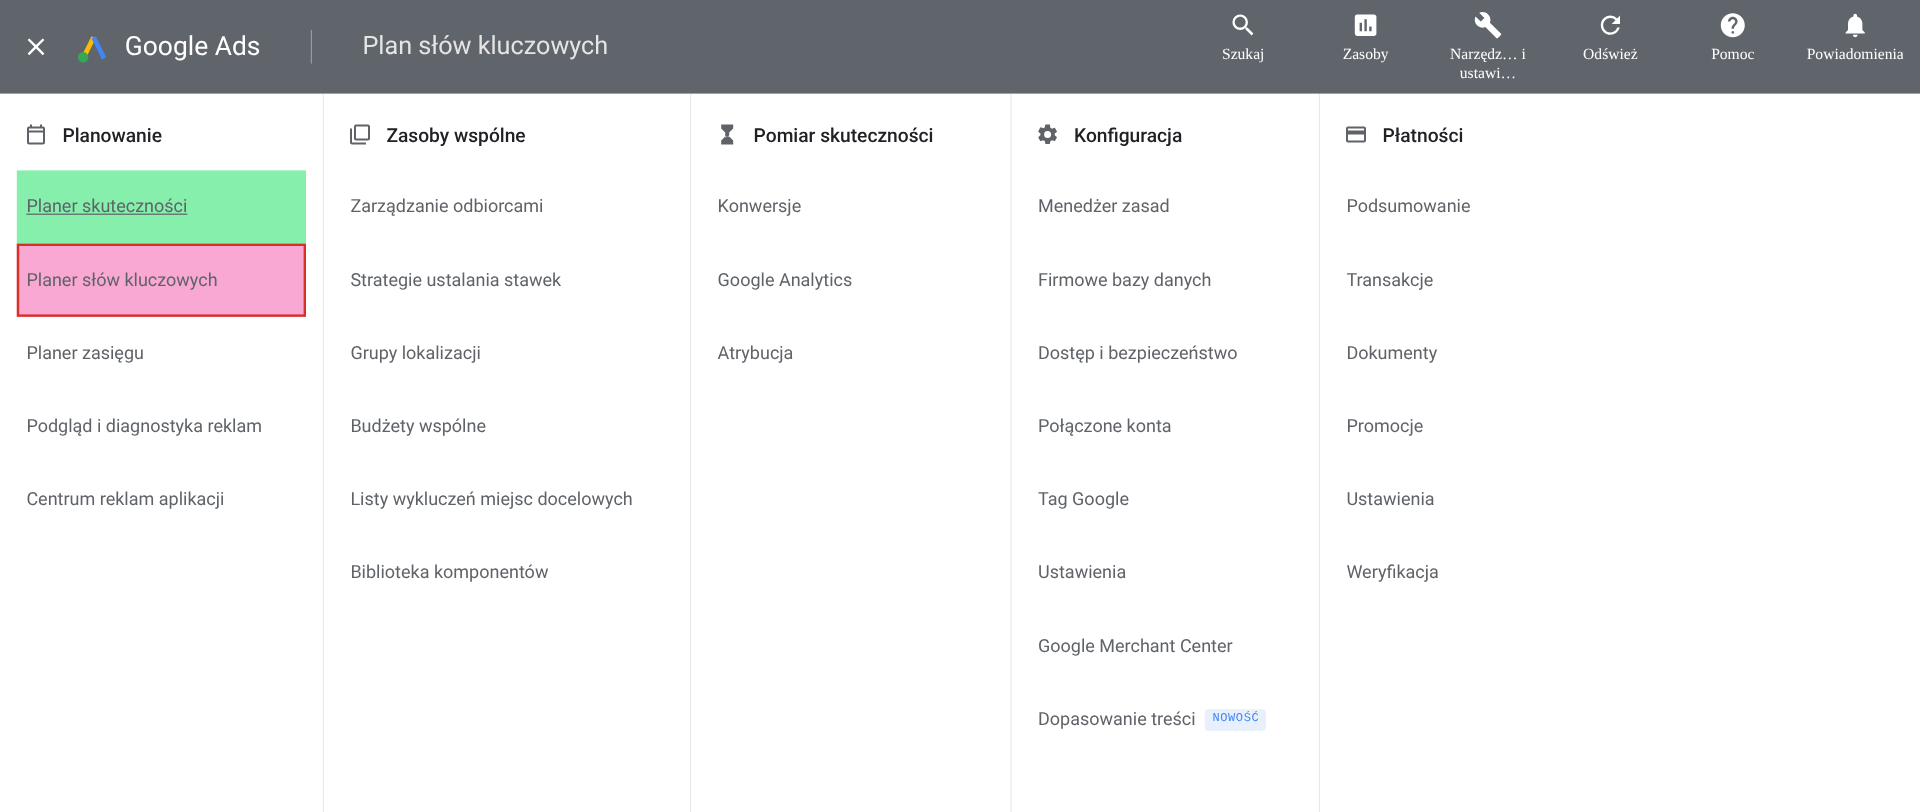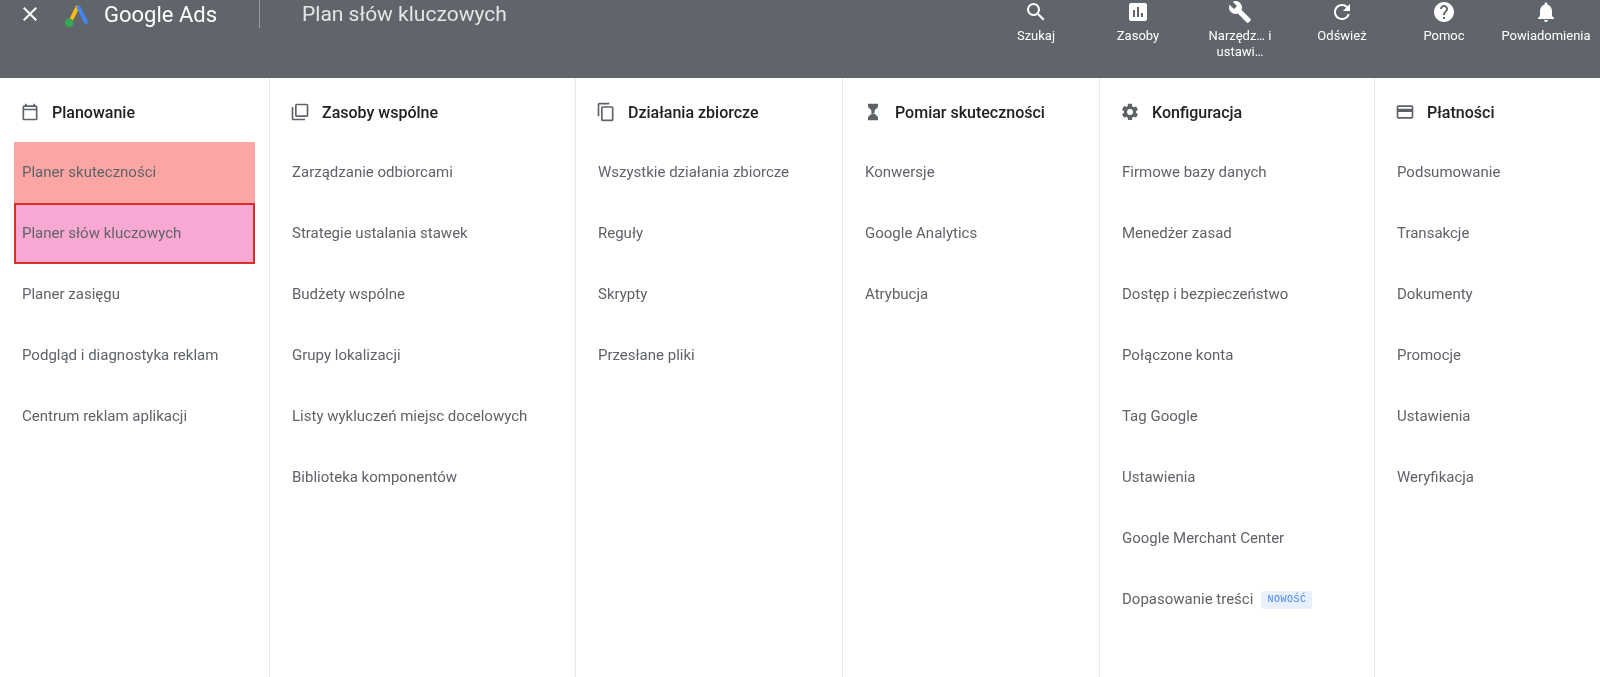--- a/index.html
+++ b/index.html
@@ -9,21 +9,21 @@
     color: #3c4043;
     width: 1600px;
     height: 677px;
     overflow: hidden;
   }
   .header {
     background: #60656b;
     color: #fff;
     height: 78px;
     display: flex;
-    align-items: flex-start;
+    align-items: center;
     padding: 0 18px;
     position: relative;
   }
   .header-left {
     display: flex;
     align-items: center;
     gap: 22px;
   }
   .close-btn {
     width: 24px;
@@ -68,20 +68,21 @@
   }
   .hdr-btn .icon {
     width: 24px;
     height: 24px;
   }
   .hdr-btn .lbl {
     font-size: 13px;
     color: #fff;
     line-height: 1.2;
     overflow: hidden;
+    font-family: Liberation Serif, serif;
   }
   .mega {
     display: grid;
     grid-template-columns: 270px 306px 267px 257px 275px 225px;
     height: calc(100% - 78px);
     border-radius: 22px;
   }
   .col {
     border-right: 1px solid #e9e9e9;
     padding: 24px 14px 24px 14px;
@@ -101,21 +102,22 @@
     display: block;
     padding: 18px 6px;
     font-size: 15px;
     color: #5f6368;
     cursor: pointer;
     line-height: 1.4;
     border: 2px solid transparent;
     position: relative;
   }
   .menu-item.hovered {
-    background: #fca5a5;
+    background: #86efac;
+    text-decoration: underline;
   }
   .menu-item.highlighted {
     background: #f9a8d4;
     border: 2px solid #d93025;
   }
   .badge {
     display: inline-block;
     font-size: 10px;
     letter-spacing: 0.5px;
     color: #4285f4;
@@ -222,38 +224,24 @@
       <div class="col-header">
         <span class="icon">
           <svg viewBox="0 0 24 24" width="20" height="20" fill="#5f6368">
             <path d="M4 6H2v14c0 1.1.9 2 2 2h14v-2H4V6zm16-4H8a2 2 0 0 0-2 2v12c0 1.1.9 2 2 2h12c1.1 0 2-.9 2-2V4c0-1.1-.9-2-2-2zm0 14H8V4h12v12z"></path>
           </svg>
         </span>
         <span>Zasoby wspólne</span>
       </div>
       <a class="menu-item"><span>Zarządzanie odbiorcami</span></a>
       <a class="menu-item"><span>Strategie ustalania stawek</span></a>
+      <a class="menu-item"><span>Grupy lokalizacji</span></a>
       <a class="menu-item"><span>Budżety wspólne</span></a>
-      <a class="menu-item"><span>Grupy lokalizacji</span></a>
       <a class="menu-item"><span>Listy wykluczeń miejsc docelowych</span></a>
       <a class="menu-item"><span>Biblioteka komponentów</span></a>
-    </div>
-    <div class="col">
-      <div class="col-header">
-        <span class="icon">
-          <svg viewBox="0 0 24 24" width="20" height="20" fill="#5f6368">
-            <path d="M16 1H4a2 2 0 0 0-2 2v14h2V3h12V1zm3 4H8a2 2 0 0 0-2 2v14c0 1.1.9 2 2 2h11c1.1 0 2-.9 2-2V7c0-1.1-.9-2-2-2zm0 16H8V7h11v14z"></path>
-          </svg>
-        </span>
-        <span>Działania zbiorcze</span>
-      </div>
-      <a class="menu-item"><span>Wszystkie działania zbiorcze</span></a>
-      <a class="menu-item"><span>Reguły</span></a>
-      <a class="menu-item"><span>Skrypty</span></a>
-      <a class="menu-item"><span>Przesłane pliki</span></a>
     </div>
     <div class="col">
       <div class="col-header">
         <span class="icon">
           <svg viewBox="0 0 24 24" width="20" height="20" fill="#5f6368">
             <path d="M6 2h12v4l-4 4v3l-4 2v-5L6 6V2z M6 22h12v-4l-4-4h-4l-4 4v4z"></path>
           </svg>
         </span>
         <span>Pomiar skuteczności</span>
       </div>
@@ -263,22 +251,22 @@
     </div>
     <div class="col">
       <div class="col-header">
         <span class="icon">
           <svg viewBox="0 0 24 24" width="20" height="20" fill="#5f6368">
             <path d="M19.14 12.94a7.49 7.49 0 0 0 0-1.88l2.03-1.58a.5.5 0 0 0 .12-.64l-1.92-3.32a.5.5 0 0 0-.6-.22l-2.39.96a7.03 7.03 0 0 0-1.62-.94l-.36-2.54A.5.5 0 0 0 13.9 2h-3.8a.5.5 0 0 0-.5.42l-.36 2.54c-.58.24-1.12.56-1.62.94l-2.39-.96a.5.5 0 0 0-.6.22L2.71 8.84a.5.5 0 0 0 .12.64l2.03 1.58a7.49 7.49 0 0 0 0 1.88l-2.03 1.58a.5.5 0 0 0-.12.64l1.92 3.32c.13.22.4.31.6.22l2.39-.96c.5.38 1.04.7 1.62.94l.36 2.54c.4.24.25.42.5.42h3.8c.25 0 .46-.18.5-.42l.36-2.54c.58-.24 1.12-.56 1.62-.94l2.39.96c.23.09.5 0 .6-.22l1.92-3.32a.5.5 0 0 0-.12-.64l-2.03-1.58zM12 15.5A3.5 3.5 0 1 1 12 8.5a3.5 3.5 0 0 1 0 7z"></path>
           </svg>
         </span>
         <span>Konfiguracja</span>
       </div>
+      <a class="menu-item"><span>Menedżer zasad</span></a>
       <a class="menu-item"><span>Firmowe bazy danych</span></a>
-      <a class="menu-item"><span>Menedżer zasad</span></a>
       <a class="menu-item"><span>Dostęp i bezpieczeństwo</span></a>
       <a class="menu-item"><span>Połączone konta</span></a>
       <a class="menu-item"><span>Tag Google</span></a>
       <a class="menu-item"><span>Ustawienia</span></a>
       <a class="menu-item"><span>Google Merchant Center</span></a>
       <a class="menu-item"><span>Dopasowanie treści</span><span class="badge">NOWOŚĆ</span></a>
     </div>
     <div class="col">
       <div class="col-header">
         <span class="icon">

